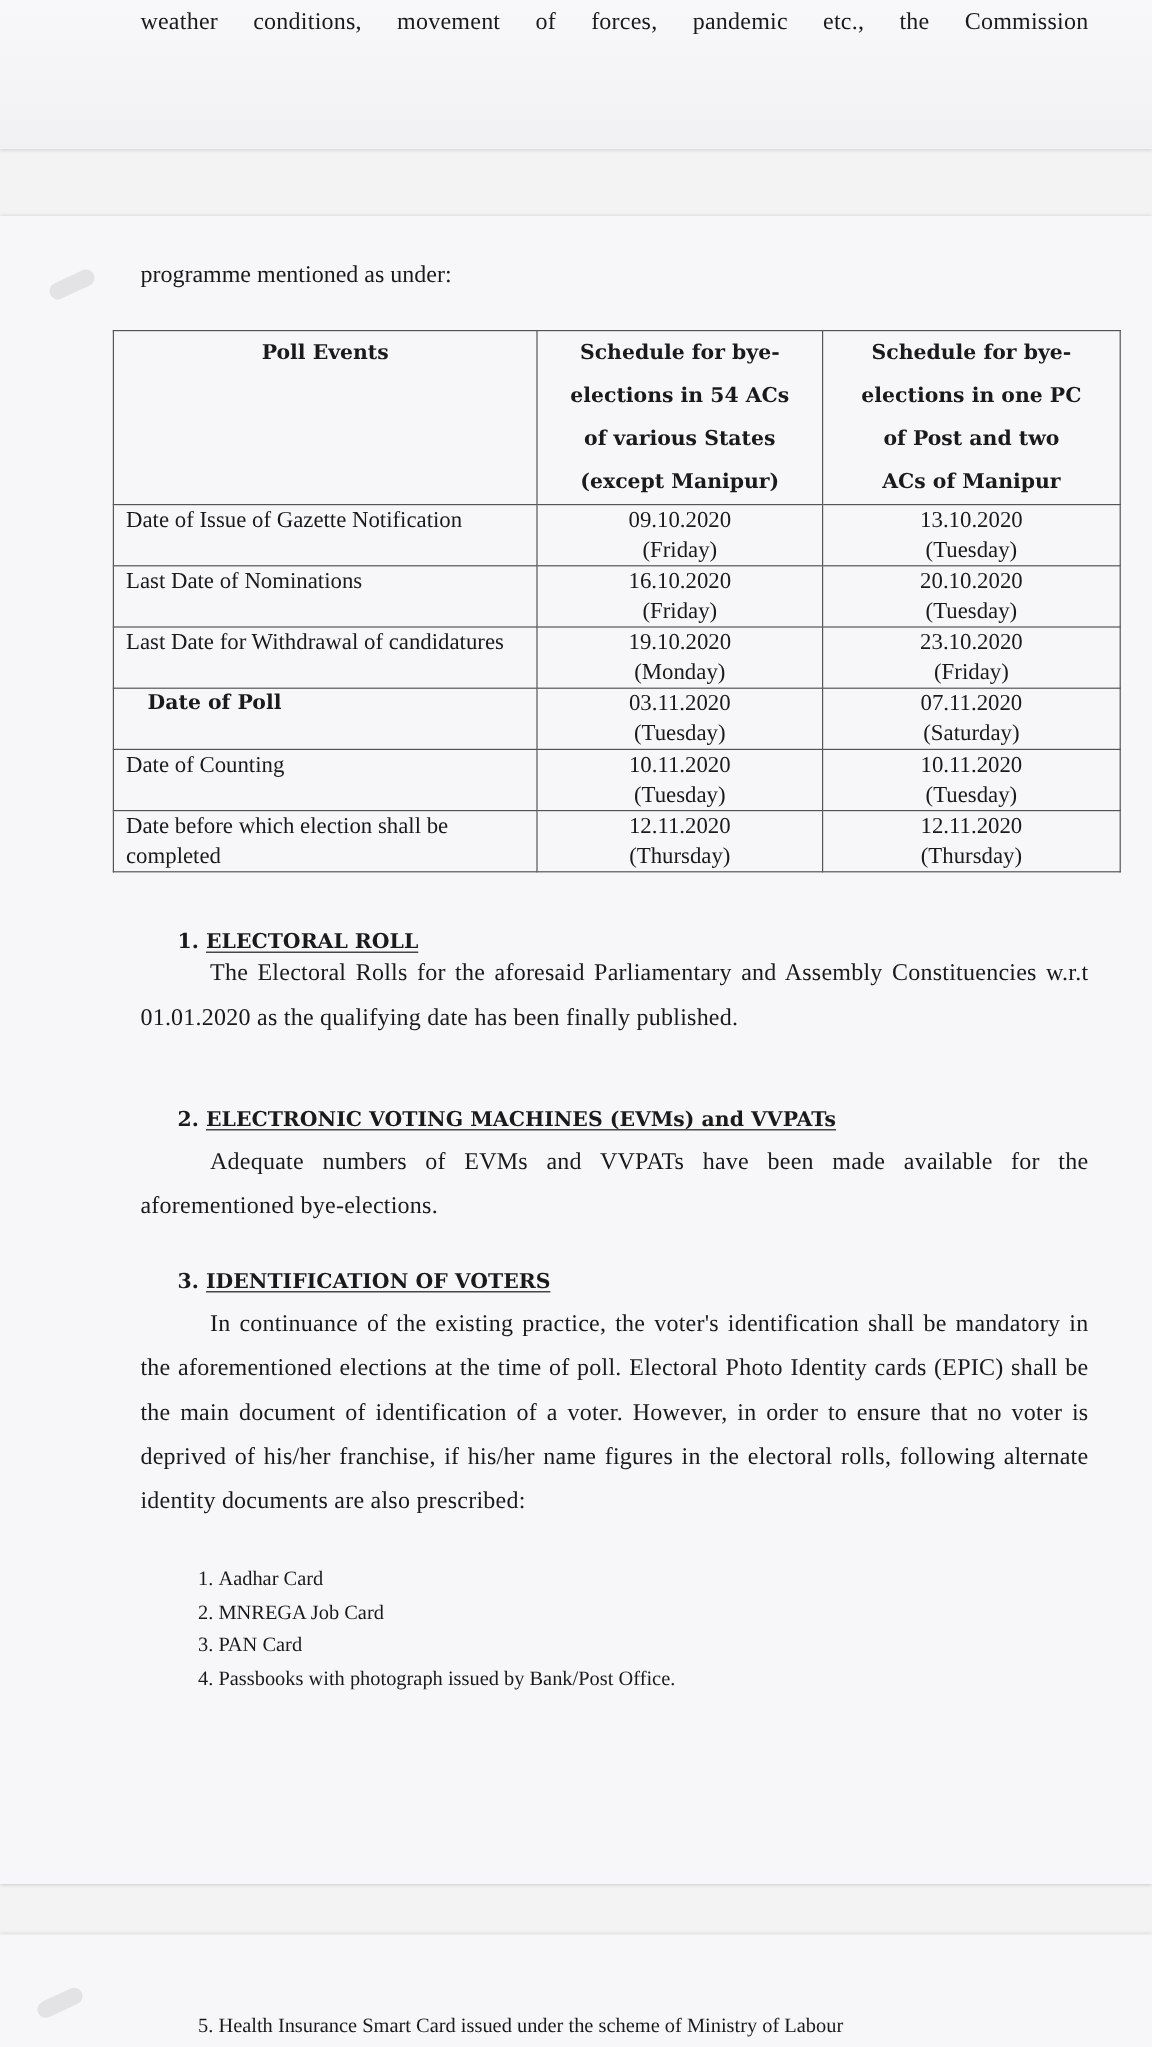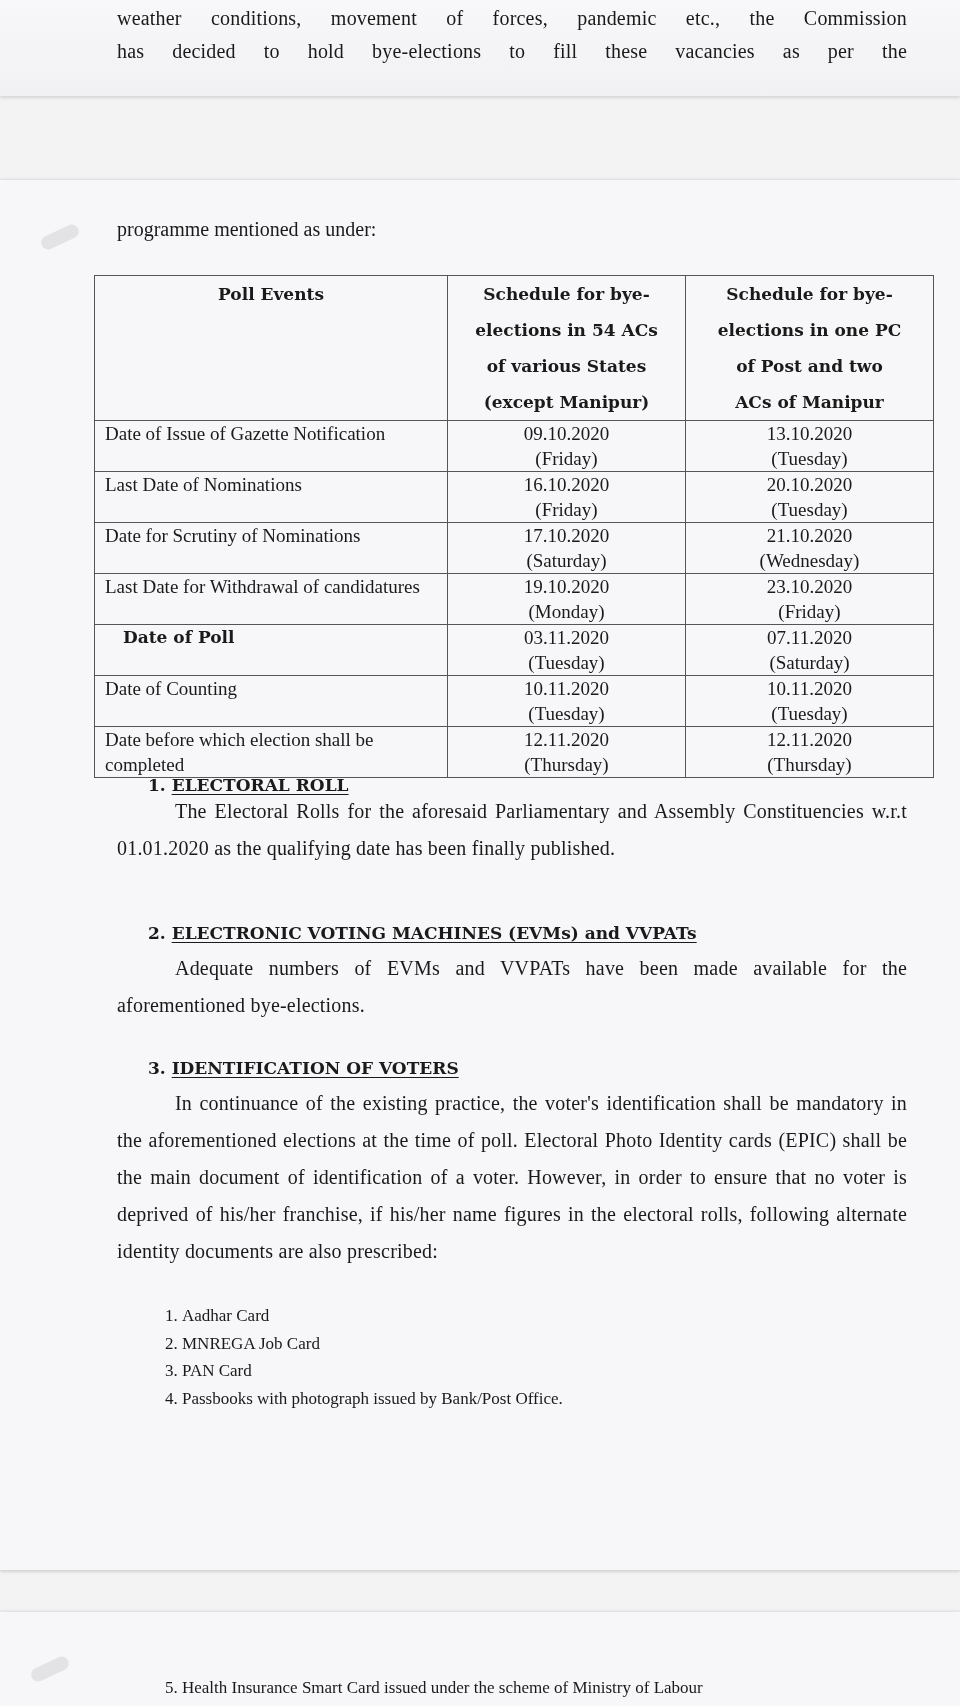--- a/index.html
+++ b/index.html
@@ -7,21 +7,21 @@
     width: 960px; height: 1706px; overflow: hidden;
     background: #f3f3f4;
     font-family: "Liberation Serif", "DejaVu Serif", serif;
     color: #1a1a1a;
     position: relative;
   }
   .page {
     position: absolute; left: 0; width: 960px;
     background: #f7f6f8;
   }
-  .page1 { top: 0; height: 96px; background: linear-gradient(#f8f7f9, #f1f0f2); box-shadow: 0 2px 3px rgba(0,0,0,0.12); }
+  .page1 { top: 0; height: 124px; background: linear-gradient(#f8f7f9, #f1f0f2); box-shadow: 0 2px 3px rgba(0,0,0,0.12); }
   .page2 { top: 180px; height: 1390px; box-shadow: 0 -1px 3px rgba(0,0,0,0.10), 0 2px 3px rgba(0,0,0,0.12); }
   .page3 { top: 1612px; height: 94px; box-shadow: 0 -1px 3px rgba(0,0,0,0.10); }
 
   .para {
     position: absolute; left: 117px; width: 790px;
     font-size: 20px; line-height: 37px;
     text-align: justify; letter-spacing: 0.2px;
   }
   .para .indent { display: inline-block; width: 58px; }
   .lead { position: absolute; left: 117px; font-size: 20px; }
@@ -54,21 +54,20 @@
     position: absolute; left: 144px; margin: 0; padding-left: 38px;
     font-family: "Liberation Serif", serif; font-size: 17px; line-height: 27.5px;
   }
   .mark { position: absolute; width: 40px; height: 14px; background: rgba(190,190,195,0.35); transform: rotate(-25deg); border-radius: 8px; }
 </style>
 </head>
 <body>
 
 <div class="page page1">
   <div class="para" style="top:0px; text-align:justify; text-align-last:justify;">weather conditions, movement of forces, pandemic etc., the Commission</div>
-  <div class="para" style="top:33px; text-align:justify; text-align-last:justify;">has decided to hold bye-elections to fill these vacancies as per the</div>
 </div>
 
 <div class="page page2">
   <div class="mark" style="left:40px; top:50px;"></div>
   <div class="lead" style="top:38px;">programme mentioned as under:</div>
 
   <table class="sched">
     <thead>
       <tr>
         <th class="ev">
@@ -102,31 +101,20 @@
       </tr>
       <tr>
         <td class="event">Last Date of Nominations</td>
         <td class="date">
             <div>16.10.2020</div>
             <div>(Friday)</div>
           </td>
         <td class="date">
             <div>20.10.2020</div>
             <div>(Tuesday)</div>
-          </td>
-      </tr>
-      <tr>
-        <td class="event">Date for Scrutiny of Nominations</td>
-        <td class="date">
-            <div>17.10.2020</div>
-            <div>(Saturday)</div>
-          </td>
-        <td class="date">
-            <div>21.10.2020</div>
-            <div>(Wednesday)</div>
           </td>
       </tr>
       <tr>
         <td class="event">Last Date for Withdrawal of candidatures</td>
         <td class="date">
             <div>19.10.2020</div>
             <div>(Monday)</div>
           </td>
         <td class="date">
             <div>23.10.2020</div>

